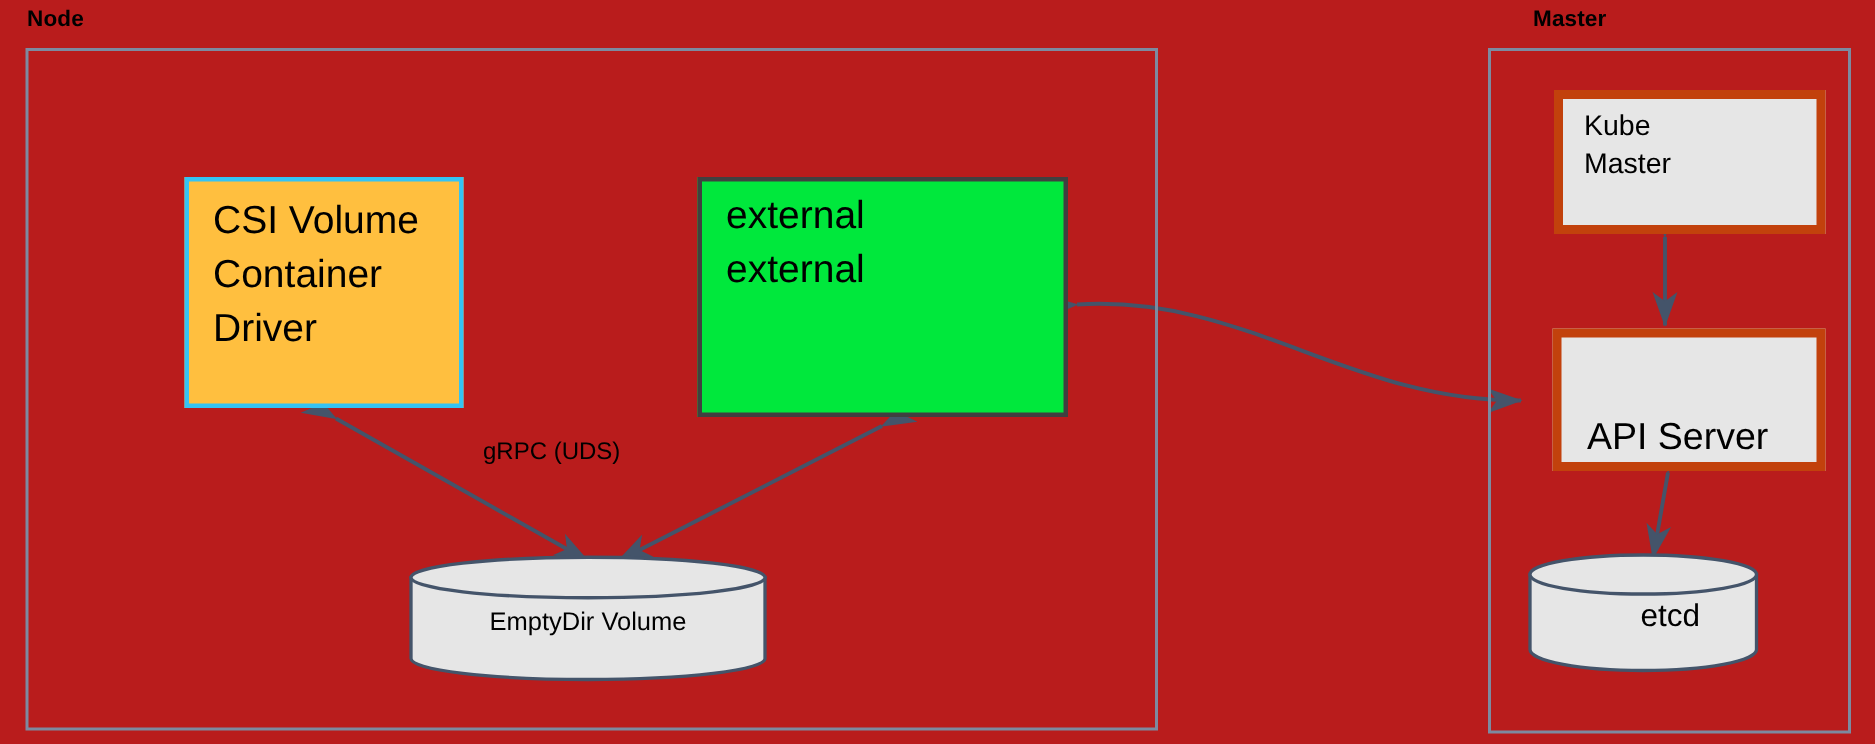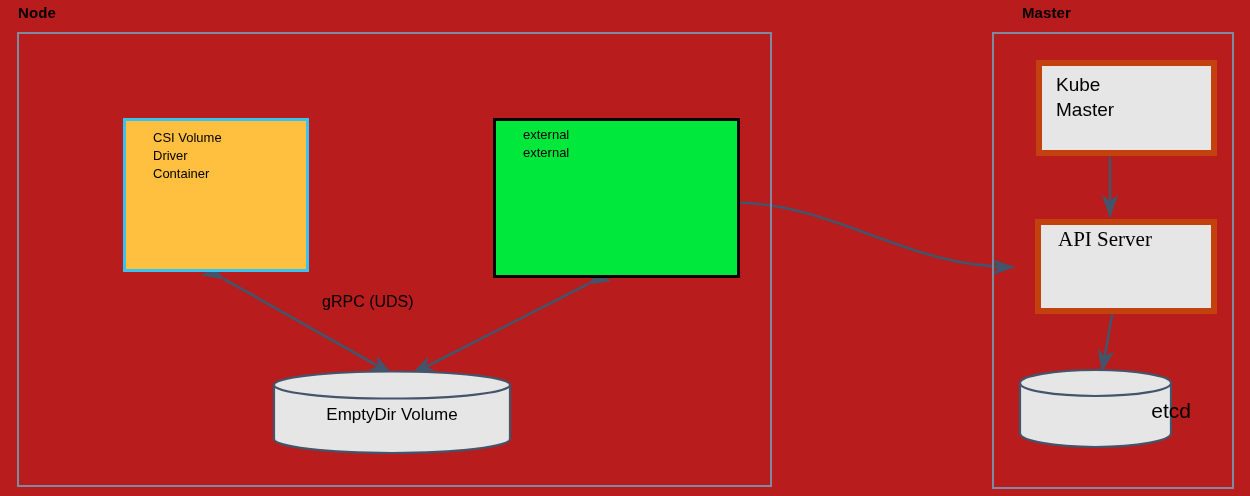--- a/index.html
+++ b/index.html
@@ -31,32 +31,31 @@
   .group-box {
     border: 2px solid #7d8aa0;
     background: transparent;
     box-sizing: border-box;
   }
 
   
   .node-box {
     box-sizing: border-box;
     color: #000000;
-    font-size: 13px;
+    font-size: 26px;
     line-height: 1.38;
-    padding: 8px 12px 0 27px;
+    padding: 8px 12px 0 16px;
   }
   .node-box.orange {
     background: #ffbf3f;
     border: 3px solid #35c3f3;
   }
   .node-box.green {
     background: #00e83c;
-    border: 3px solid #000000;
-    margin-left: 28px;
+    border: 3px solid #404040;
   }
   .node-box.gray {
     background: #e6e6e6;
     border: 6px solid #c2410c;
     padding: 6px 10px 0 14px;
     margin-left: 16px;
   }
 
   .statefulset-title {
     font-size: 22px;
@@ -109,22 +108,22 @@
   </svg>
 
   <div class="abs group-label" style="left:18px; top:4px;">Node</div>
 
   <div class="abs group-box" style="left:17px; top:32px; width:755px; height:455px;"></div>
 
   <div class="abs statefulset-title" style="left:31px; top:51px;"></div>
 
   <div class="abs node-box orange" style="left:123px; top:118px; width:186px; height:154px;">
     <div>CSI Volume</div>
+    <div>Container</div>
     <div>Driver</div>
-    <div>Container</div>
   </div>
 
   <div class="abs node-box green" style="left:465px; top:118px; width:247px; height:160px; padding-top:5px;">
     <div>external</div>
     <div>external</div>
   </div>
 
   <div class="abs cyl-wrap" style="left:272px; top:371px; width:240px; height:82px;">
     <svg width="240" height="82" viewBox="0 0 240 82">
       <path d="M2,14 L2,68 A118,14 0 0 0 238,68 L238,14 Z" fill="#e6e6e6" stroke="#44546a" stroke-width="2.2"></path>
@@ -137,26 +136,26 @@
 
   <div class="abs group-label" style="left:1022px; top:4px;">Master</div>
 
   <div class="abs group-box" style="left:992px; top:32px; width:242px; height:457px;"></div>
 
   <div class="abs node-box gray" style="left:1020px; top:60px; width:181px; height:96px; font-size:19px; line-height:1.32;">
     <div>Kube</div>
     <div>Master</div>
   </div>
 
-  <div class="abs node-box gray" style="left:1019px; top:219px; width:182px; height:95px; font-size:21px;
-              display:flex; align-items:flex-start; padding:0 0 0 17px;font-family:Liberation Serif, serif;">
+  <div class="abs node-box gray" style="left:1019px; top:219px; width:182px; height:95px; font-size:25px;
+              display:flex; align-items:flex-end; padding:0 0 0 17px;">
     <div>API Server</div>
   </div>
 
   <div class="abs cyl-wrap" style="left:1018px; top:369px; width:155px; height:82px;">
     <svg width="155" height="82" viewBox="0 0 155 82">
       <path d="M2,14 L2,64 A75.5,14 0 0 0 153,64 L153,14 Z" fill="#e6e6e6" stroke="#44546a" stroke-width="2.2"></path>
       <ellipse cx="77.5" cy="14" rx="75.5" ry="13" fill="#e6e6e6" stroke="#44546a" stroke-width="2.2"></ellipse>
     </svg>
-    <div class="cyl-text" style="top:30px; font-size:21px; text-align:right; padding-left:18px;">etcd</div>
+    <div class="cyl-text" style="top:30px; font-size:21px; text-align:center; padding-left:18px;">etcd</div>
   </div>
 
 </div>
 
 </body></html>

